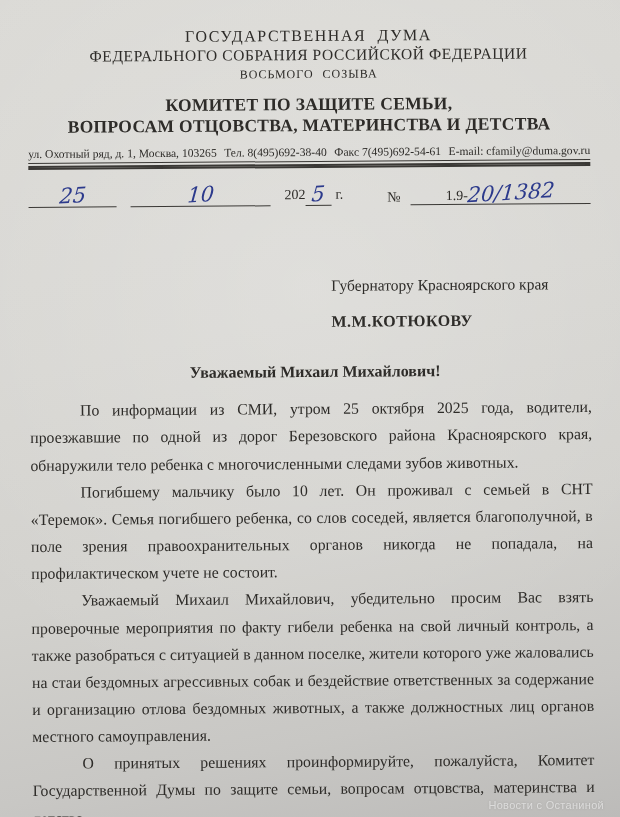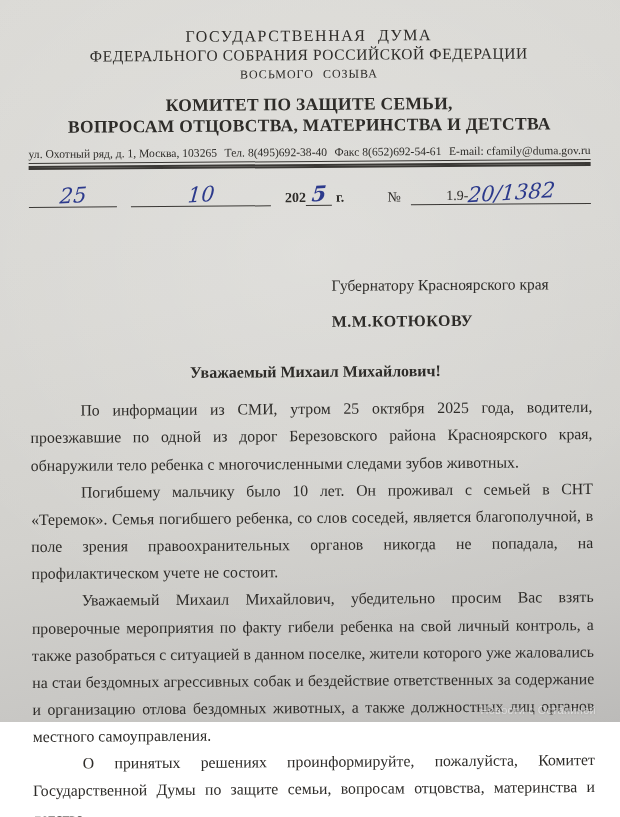--- a/index.html
+++ b/index.html
@@ -3,21 +3,21 @@
 <meta charset="utf-8">
 <style>
   * { margin: 0; padding: 0; box-sizing: border-box; }
   html, body {
     width: 620px; height: 817px;
     overflow: hidden;
     font-family: "Liberation Serif", serif;
   }
   .photo {
     position: relative;
-    width: 620px; height: 722px;
+    width: 620px; height: 817px;
     background:
       radial-gradient(ellipse 120% 90% at 50% 35%, rgba(255,255,255,0.20), rgba(0,0,0,0) 60%),
       linear-gradient(168deg, #dbdad6 0%, #d7d6d2 40%, #d2d1cd 65%, #c8c7c4 85%, #bcbbb9 100%);
     color: #2e2c29;
   }
   .page {
     position: absolute;
     inset: 0;
     transform: rotate(-0.4deg);
     padding: 26px 28px 0 30px;
@@ -55,34 +55,34 @@
     color: #2c3a8c;
     font-size: 21px;
     line-height: 1;
     transform: rotate(-3deg) skewX(-8deg);
     display: inline-block;
   }
   .u-seg { border-bottom: 1.4px solid #3a3835; text-align: center; }
   .seg-day   { width: 88px;  margin-right: 14px; }
   .seg-month { width: 140px; margin-right: 14px; }
   .seg-year5 { width: 26px; }
-  .year-wrap { display: flex; align-items: flex-end; font-weight: bold; }
+  .year-wrap { display: flex; align-items: center; }
   .num-wrap  { display: flex; align-items: flex-end; margin-left: auto; }
   .num-line  { width: 180px; border-bottom: 1.4px solid #3a3835; text-align: center; margin-left: 10px; white-space: nowrap; }
   
   .addressee { margin-top: 70px; margin-left: 302px; font-size: 15.5px; line-height: 1.3; }
   .addressee .name { font-weight: bold; margin-top: 16px; letter-spacing: 0.5px; font-size: 16px; }
   
   .salutation { margin-top: 30px; margin-left: 160px; font-weight: bold; font-size: 16px; }
   .body-text { margin-top: 14px; font-size: 15.8px; line-height: 1.72; text-align: justify; }
   .body-text p { text-indent: 50px; }
   
   .watermark {
     position: absolute;
-    right: 24px; bottom: 6px;
+    right: 16px; bottom: 6px;
     font-family: "Liberation Sans", sans-serif;
     font-size: 11px;
     color: rgba(255,255,255,0.55);
     text-shadow: 0 0 2px rgba(120,120,120,0.35);
     letter-spacing: 0.3px;
   }
 </style>
 </head>
 <body>
 
@@ -95,21 +95,21 @@
       <div class="lh-conv">ВОСЬМОГО СОЗЫВА</div>
       <div class="lh-comm">
         <div>КОМИТЕТ ПО ЗАЩИТЕ СЕМЬИ,</div>
         <div>ВОПРОСАМ ОТЦОВСТВА, МАТЕРИНСТВА И ДЕТСТВА</div>
       </div>
     </div>
 
     <div class="contact-row">
       <span>ул. Охотный ряд, д. 1, Москва, 103265</span>
       <span>Тел. 8(495)692-38-40</span>
-      <span>Факс 8(652)692-54-61</span>
+      <span>Факс 7(495)692-54-61</span>
       <span>E-mail: cfamily@duma.gov.ru</span>
     </div>
     <div class="dbl-rule"></div>
 
     <div class="ref-row">
       <span class="u-seg seg-day"><span class="hand">25</span></span>
       <span class="u-seg seg-month"><span class="hand">10</span></span>
       <span class="year-wrap">
         <span>202</span>
           <span class="u-seg seg-year5"><span class="hand">5</span></span>

